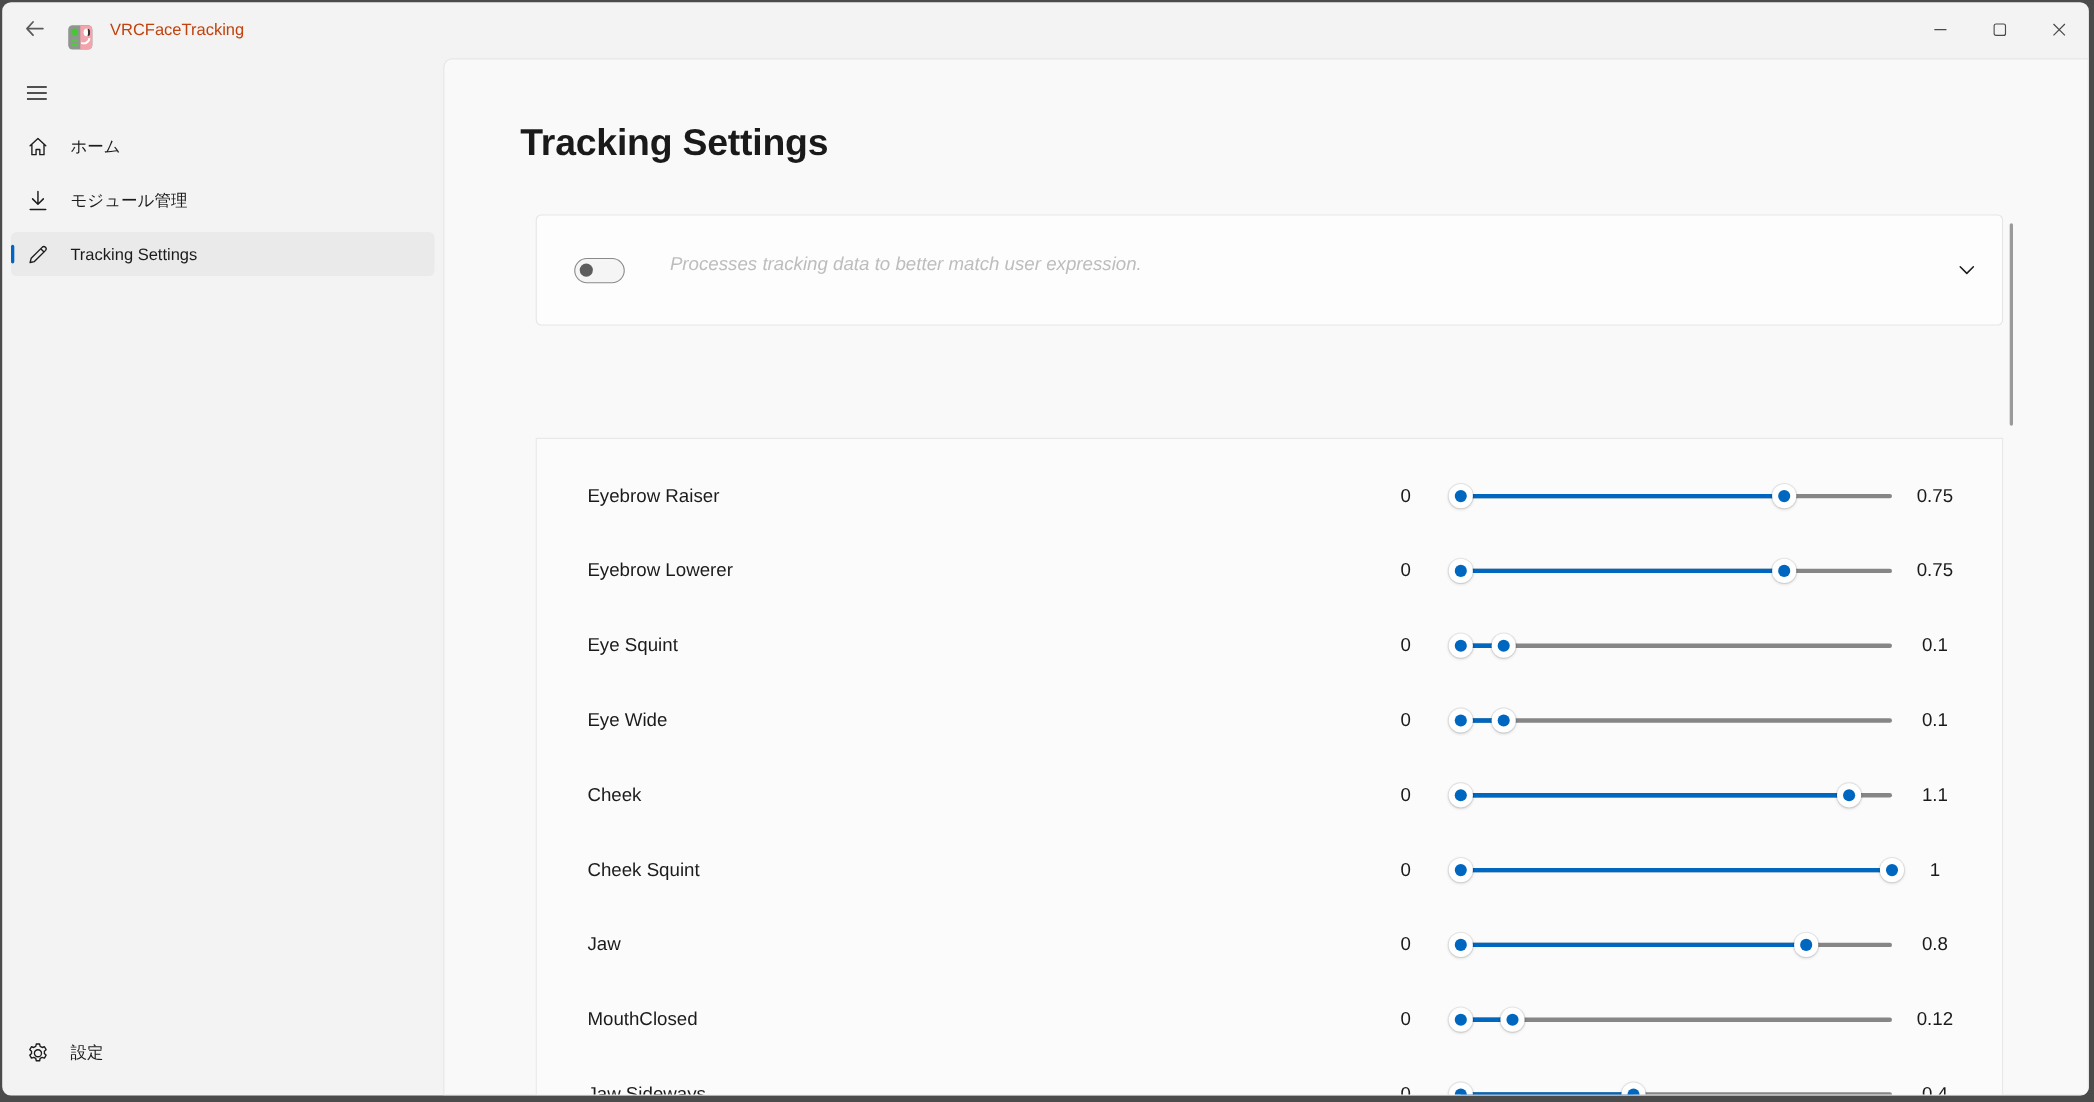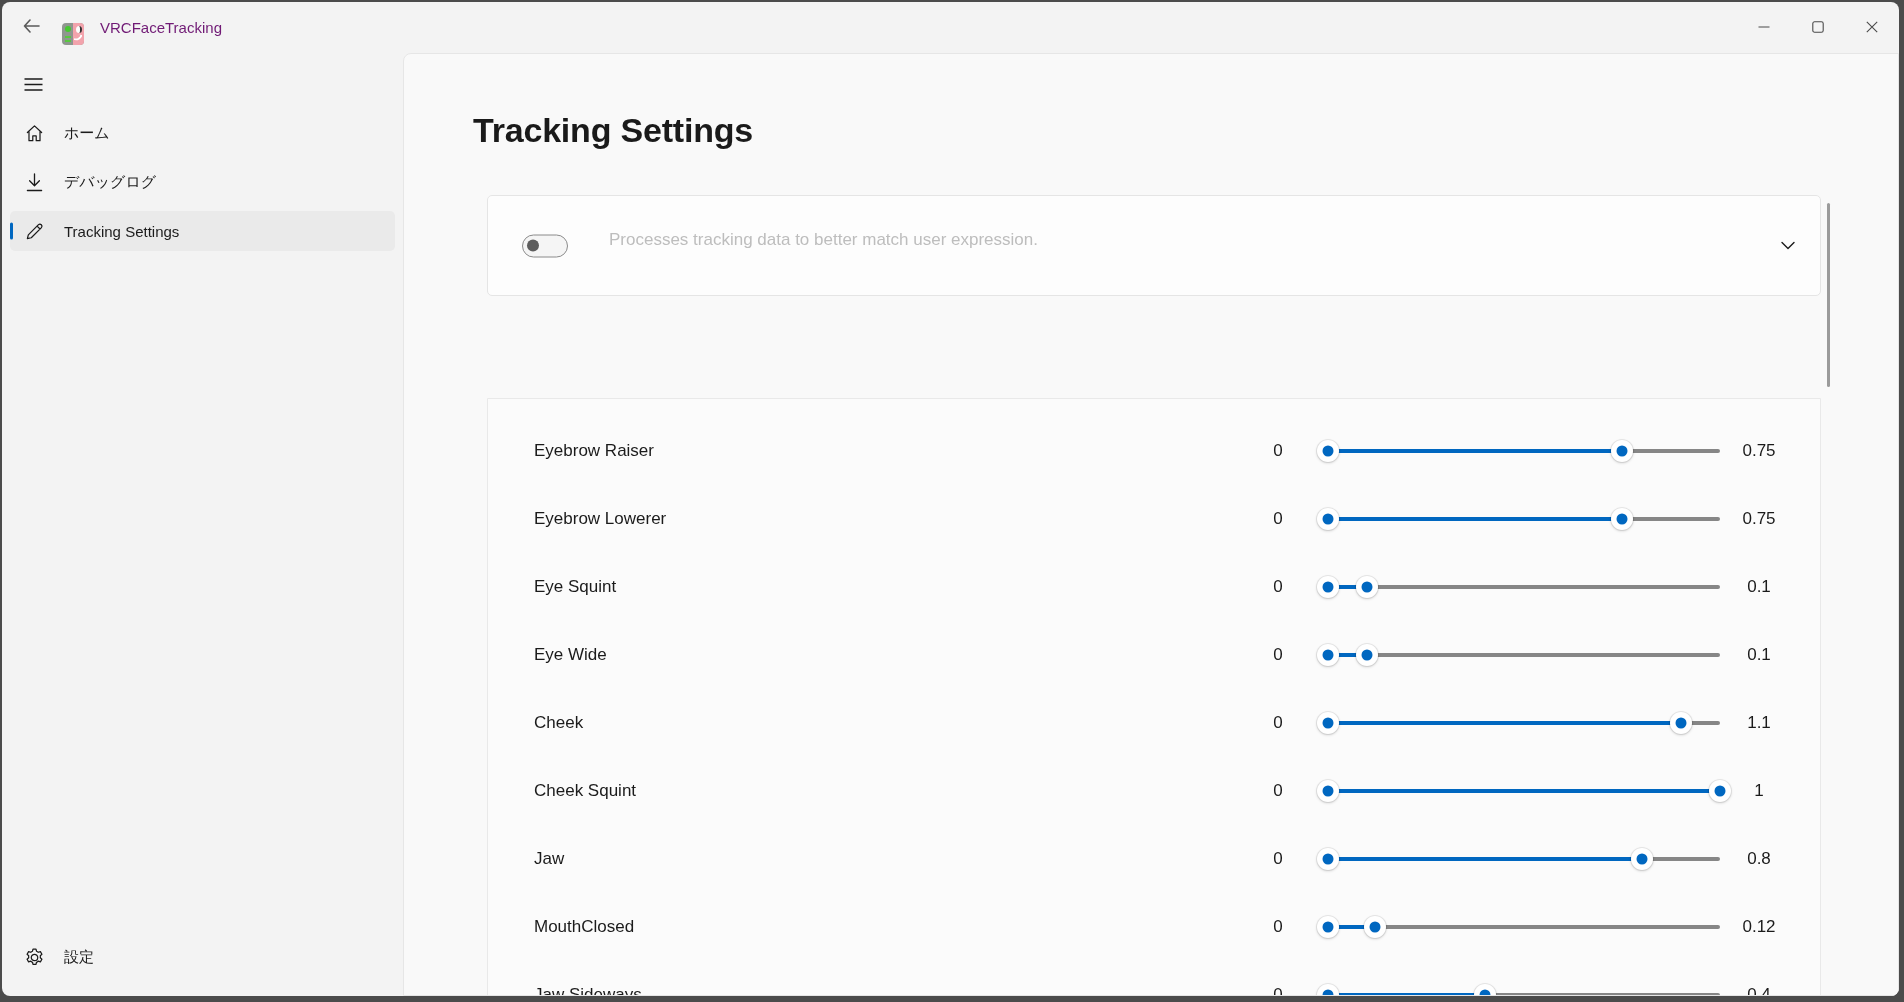--- a/index.html
+++ b/index.html
@@ -23,21 +23,21 @@
   .app-icon {
     position:absolute; left:60px; top:21px; width:22px; height:22px;
     border-radius:4px; overflow:hidden; background:#8f968f;
   }
   .app-icon .half-r { position:absolute; right:0; top:0; width:11px; height:22px; background:#f2a3ac; }
   .app-icon .eye-l { position:absolute; left:3px; top:3px; width:6px; height:6px; border-radius:50%; background:#46c830; }
   .app-icon .eye-r { position:absolute; right:2px; top:3px; width:6px; height:7px; border-radius:50%; background:#fdfdfd; border-right:2px solid #333; }
   .app-icon .mouth-l1 { position:absolute; left:3px; bottom:7px; width:6px; height:2px; background:#58c840; }
   .app-icon .mouth-l2 { position:absolute; left:3px; bottom:3px; width:6px; height:2px; background:#58c840; }
   .app-icon .smile { position:absolute; right:2px; bottom:4px; width:8px; height:7px; border:2px solid #fff; border-top:none; border-left:none; border-radius:0 0 8px 0; transform:rotate(10deg); }
-  .titlebar-title { position:absolute; left:98px; top:17px; font-size:15px; color:#701a75; }
+  .titlebar-title { position:absolute; left:98px; top:17px; font-size:15px; color:#c2410c; }
   .caption-buttons { position:absolute; right:0; top:0; display:flex; }
   .caption-btn { width:54px; height:50px; display:flex; align-items:center; justify-content:center; }
   .caption-btn svg { display:block; }
   
   .sidebar { position:absolute; left:0; top:51px; bottom:0; width:401px; }
   .hamburger-btn {
     position:absolute; left:12px; top:14px; width:38px; height:34px;
     display:flex; align-items:center; justify-content:center; border-radius:5px;
   }
   .nav-list { position:absolute; left:0; top:60px; right:8px; }
@@ -73,21 +73,21 @@
   .toggle {
     position:absolute; left:34px; top:50%; transform:translateY(-50%);
     width:46px; height:23px; border-radius:12px;
   }
   .toggle.off { background:#f5f5f5; border:1px solid #8a8a8a; }
   .toggle.off .knob { position:absolute; left:4px; top:50%; transform:translateY(-50%); width:12px; height:12px; border-radius:50%; background:#5d5d5d; }
   .toggle.on { background:#0067c0; border:1px solid #0067c0; }
   .toggle.on .knob { position:absolute; right:3px; top:50%; transform:translateY(-50%); width:15px; height:15px; border-radius:50%; background:#ffffff; }
   .exp-text { position:absolute; left:121px; top:29px; }
   .exp-title { font-size:17px; color:#1a1a1a; }
-  .exp-desc { font-size:17px; color:#bdbdbd; margin-top:5px; }
+  .exp-desc { font-size:17px; color:#bdbdbd; margin-top:5px;font-style:italic; }
   .exp-chevron { position:absolute; right:24px; top:50%; transform:translateY(-50%); width:16px; height:16px; display:flex; align-items:center; justify-content:center; }
   
   .params-panel {
     position:absolute; left:83px; top:344px; width:1334px; height:700px;
     background:#fbfbfb; border:1px solid #e9e9e9; border-radius:0 0 5px 5px;
     padding-top:18px; overflow:hidden;
   }
   .param-row { position:relative; height:68px; }
   .param-label { position:absolute; left:46px; top:50%; transform:translateY(-50%); font-size:17px; color:#1b1b1b; white-space:nowrap; }
   .param-min  { position:absolute; left:770px; width:40px; text-align:center; top:50%; transform:translateY(-50%); font-size:17px; color:#1b1b1b; }
@@ -164,21 +164,21 @@
             </svg>
           </span>
           <span class="nav-label">ホーム</span>
         </div>
         <div class="nav-item">
           <span class="nav-icon">
             <svg width="17" height="19" viewBox="0 0 18 20">
               <path d="M9 1 V13 M3.8 8.2 L9 13.4 L14.2 8.2 M1.5 18.5 H16.5" stroke="#1b1b1b" stroke-width="1.4" fill="none" stroke-linecap="round" stroke-linejoin="round"></path>
             </svg>
           </span>
-          <span class="nav-label">デバッグログ</span>
+          <span class="nav-label">モジュール管理</span>
         </div>
         <div class="nav-item selected">
           <div class="sel-indicator"></div>
           <span class="nav-icon">
             <svg width="19" height="19" viewBox="0 0 20 20">
               <path d="M2.5 17.5 l1 -4 L14.2 2.8 a2.2 2.2 0 0 1 3.1 3.1 L6.6 16.6 l-4.1 0.9 z M12.7 4.3 l3.1 3.1" stroke="#1b1b1b" stroke-width="1.3" fill="none" stroke-linejoin="round" stroke-linecap="round"></path>
             </svg>
           </span>
           <span class="nav-label">Tracking Settings</span>
         </div>

